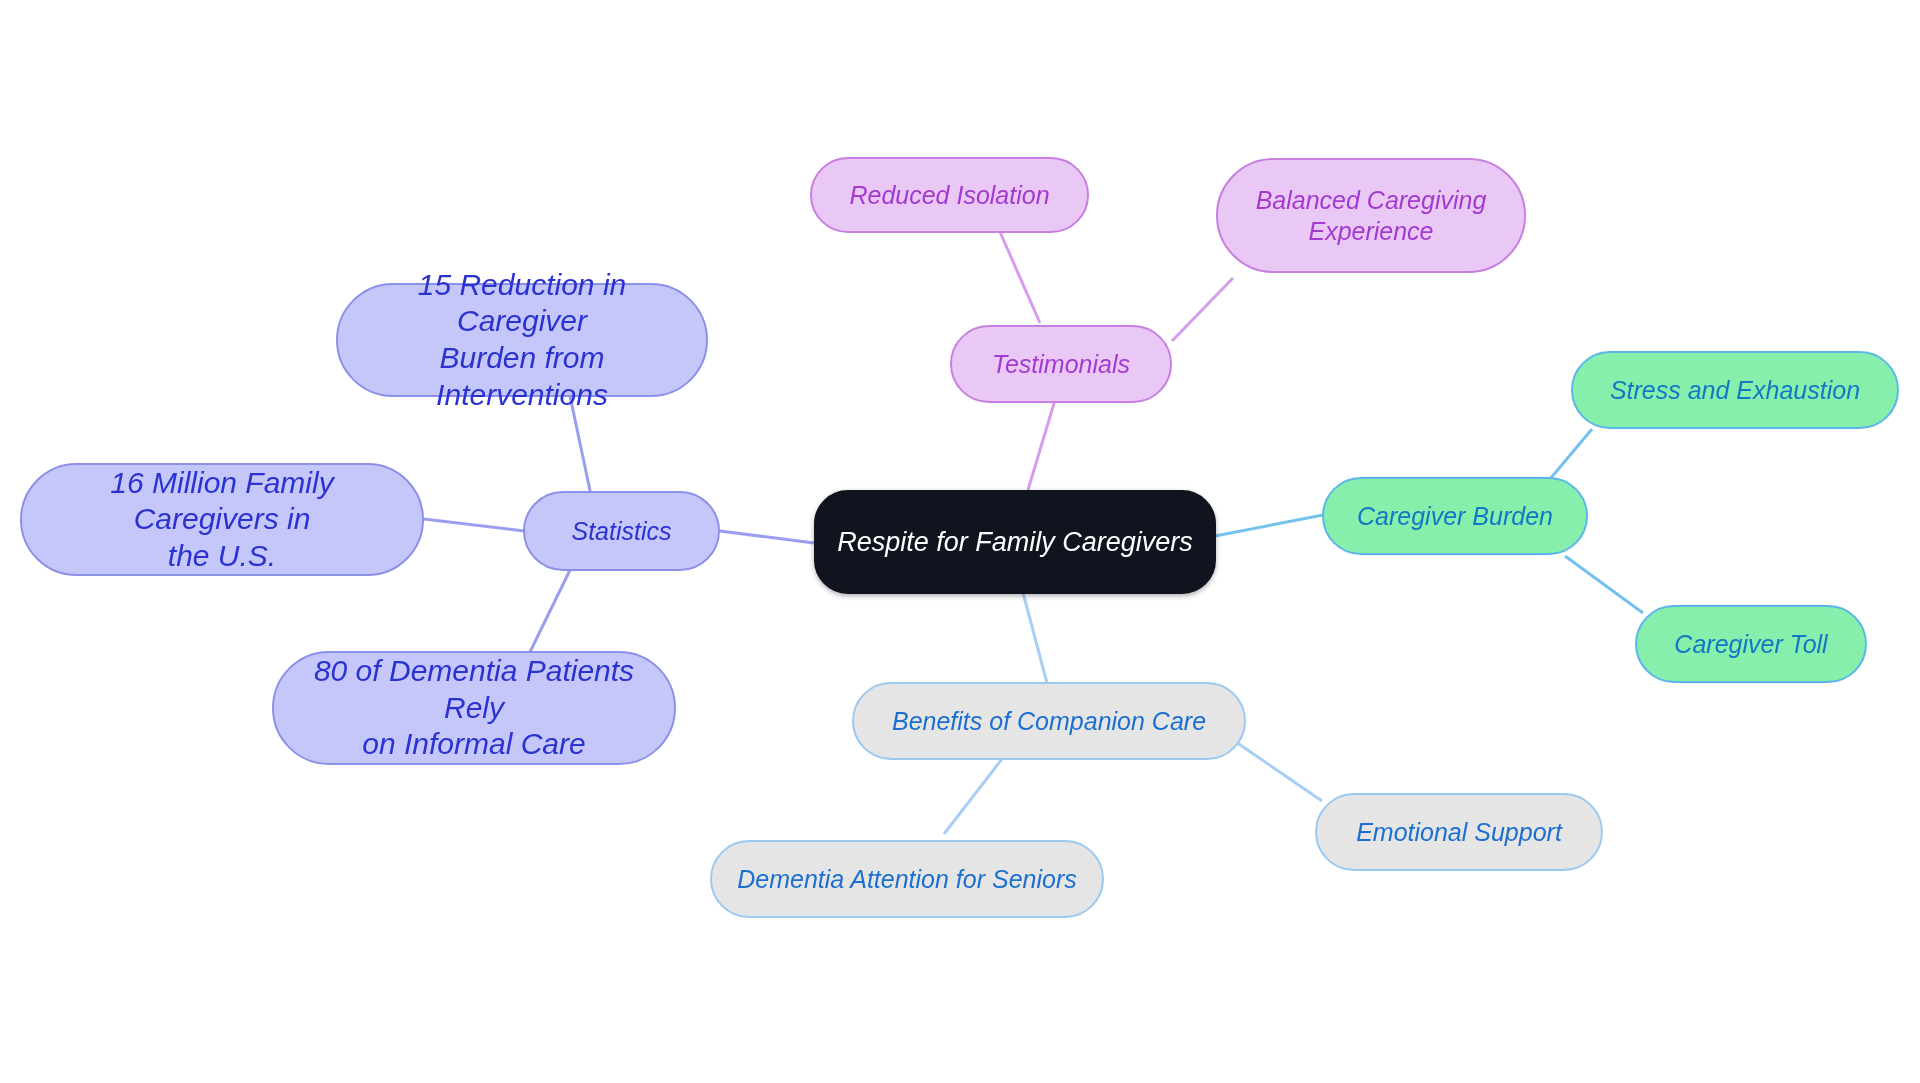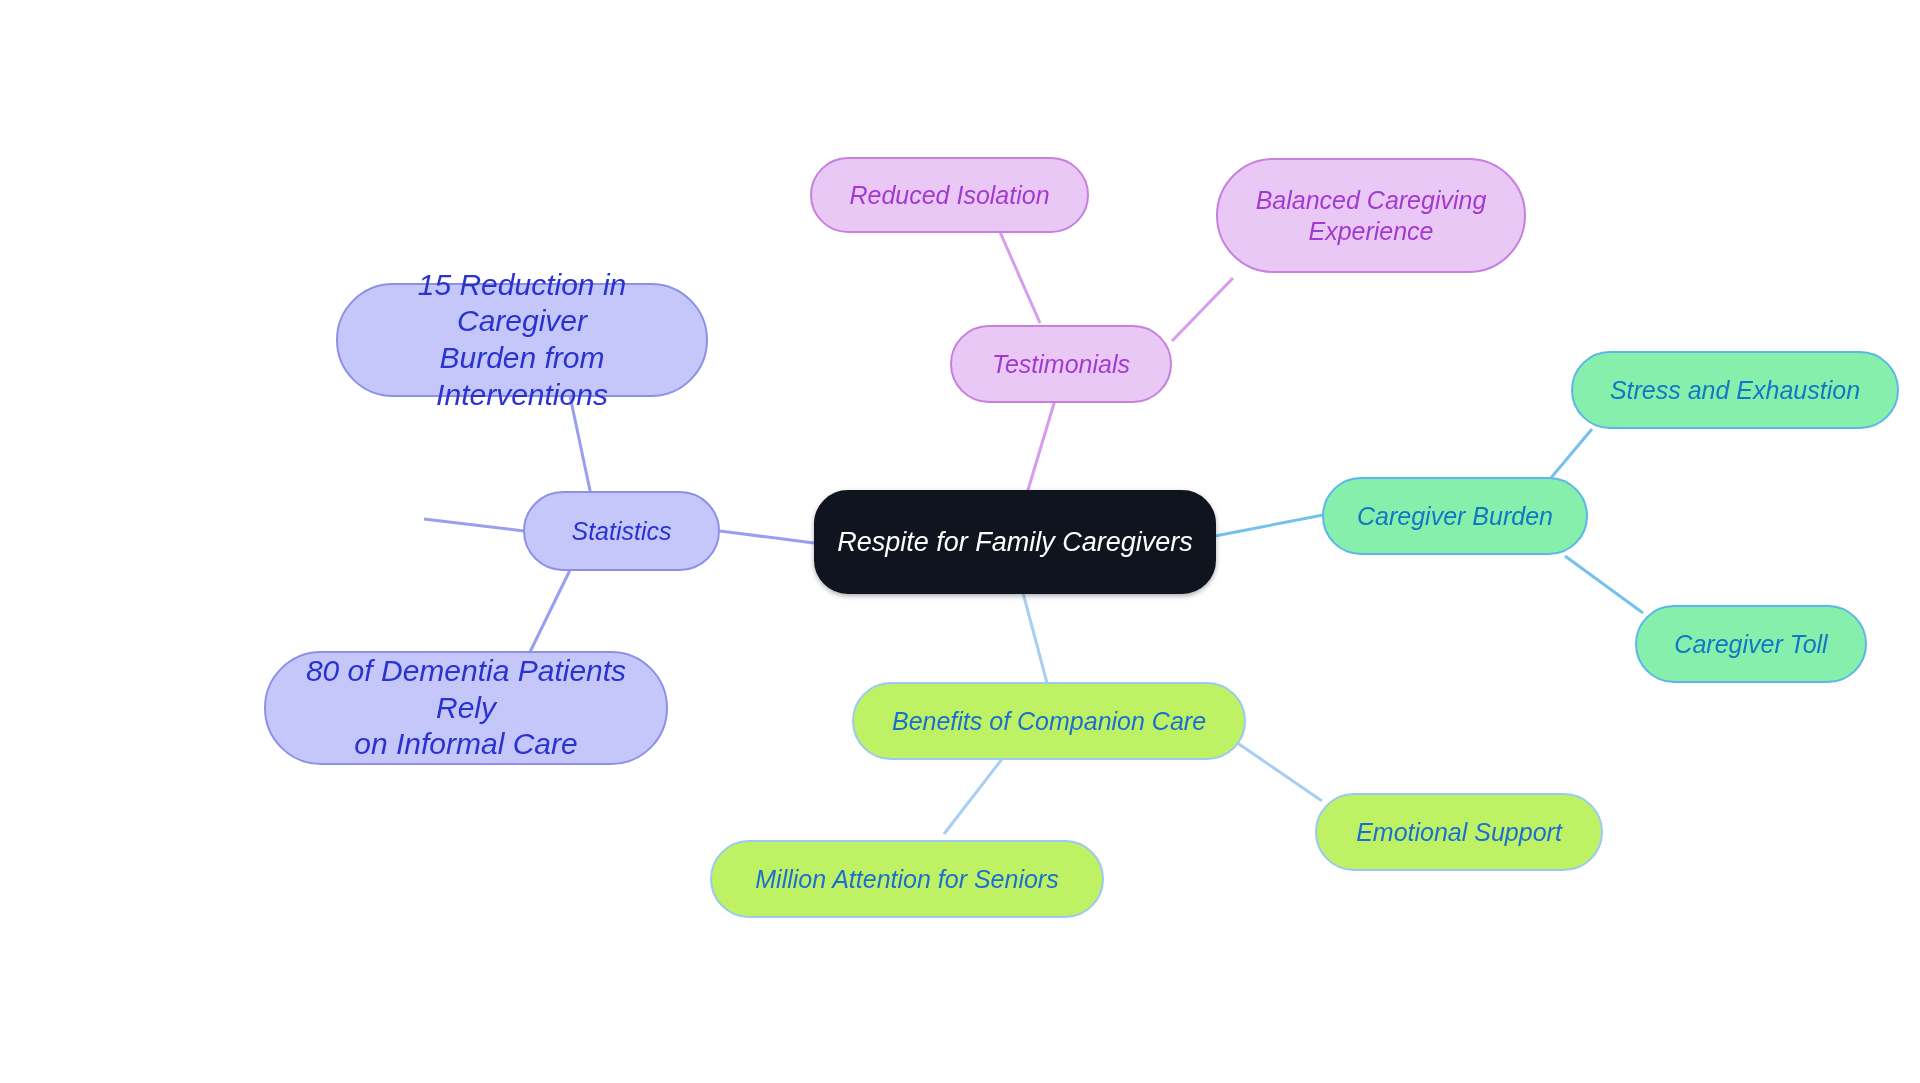--- a/index.html
+++ b/index.html
@@ -69,21 +69,21 @@
   .node-burden-branch,
   .node-burden-leaf {
     background: #86efac;
     border-color: #5bb6ea;
     color: #1277c4;
     font-size: 25px;
   }
 
   .node-benefit-branch,
   .node-benefit-leaf {
-    background: #bef264;
+    background: #e5e5e5;
     border-color: #9bc9f0;
     color: #1b6fd0;
     font-size: 25px;
   }
 </style>
 </head>
 <body>
 
 <div id="canvas">
 
@@ -111,36 +111,38 @@
     <line x1="1236" y1="742" x2="1322" y2="801" stroke="#a8cff3" stroke-width="3"></line>
   </svg>
 
   <div class="node node-root" style="left:814px; top:490px; width:402px; height:104px;">Respite for Family Caregivers</div>
 
   <div class="node node-stat-branch" style="left:523px; top:491px; width:197px; height:80px;">Statistics</div>
 
   <div class="node node-stat-leaf" style="left:336px; top:283px; width:372px; height:114px;">15 Reduction in Caregiver
 Burden from Interventions</div>
 
+  <div class="node node-stat-leaf" style="left:20px; top:463px; width:404px; height:113px;">16 Million Family Caregivers in
+the U.S.</div>
 
-  <div class="node node-stat-leaf" style="left:264px; top:651px; width:404px; height:114px;">80 of Dementia Patients Rely
+  <div class="node node-stat-leaf" style="left:272px; top:651px; width:404px; height:114px;">80 of Dementia Patients Rely
 on Informal Care</div>
 
   <div class="node node-test-branch" style="left:950px; top:325px; width:222px; height:78px;">Testimonials</div>
 
   <div class="node node-test-leaf" style="left:810px; top:157px; width:279px; height:76px;">Reduced Isolation</div>
 
   <div class="node node-test-leaf" style="left:1216px; top:158px; width:310px; height:115px;">Balanced Caregiving
 Experience</div>
 
   <div class="node node-burden-branch" style="left:1322px; top:477px; width:266px; height:78px;">Caregiver Burden</div>
 
   <div class="node node-burden-leaf" style="left:1571px; top:351px; width:328px; height:78px;">Stress and Exhaustion</div>
 
   <div class="node node-burden-leaf" style="left:1635px; top:605px; width:232px; height:78px;">Caregiver Toll</div>
 
   <div class="node node-benefit-branch" style="left:852px; top:682px; width:394px; height:78px;">Benefits of Companion Care</div>
 
-  <div class="node node-benefit-leaf" style="left:710px; top:840px; width:394px; height:78px;">Million Attention for Seniors</div>
+  <div class="node node-benefit-leaf" style="left:710px; top:840px; width:394px; height:78px;">Dementia Attention for Seniors</div>
 
   <div class="node node-benefit-leaf" style="left:1315px; top:793px; width:288px; height:78px;text-align:right;">Emotional Support</div>
 
 </div>
 
 </body></html>

